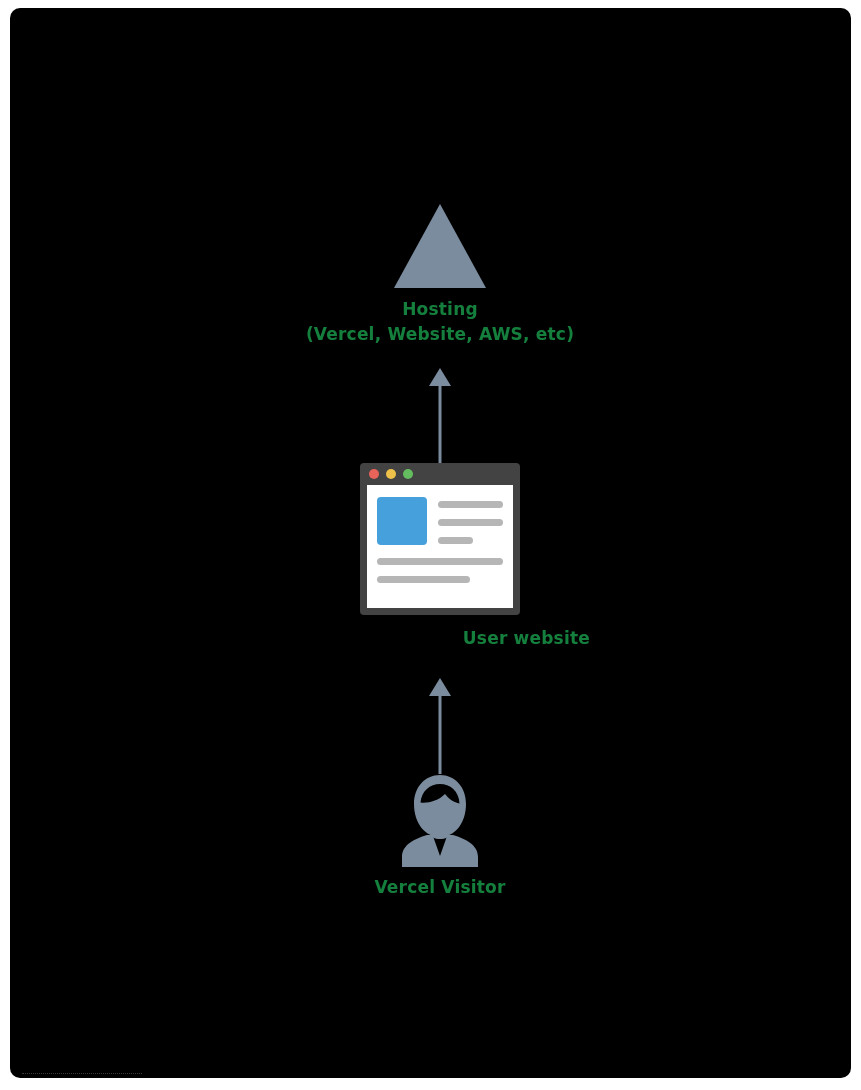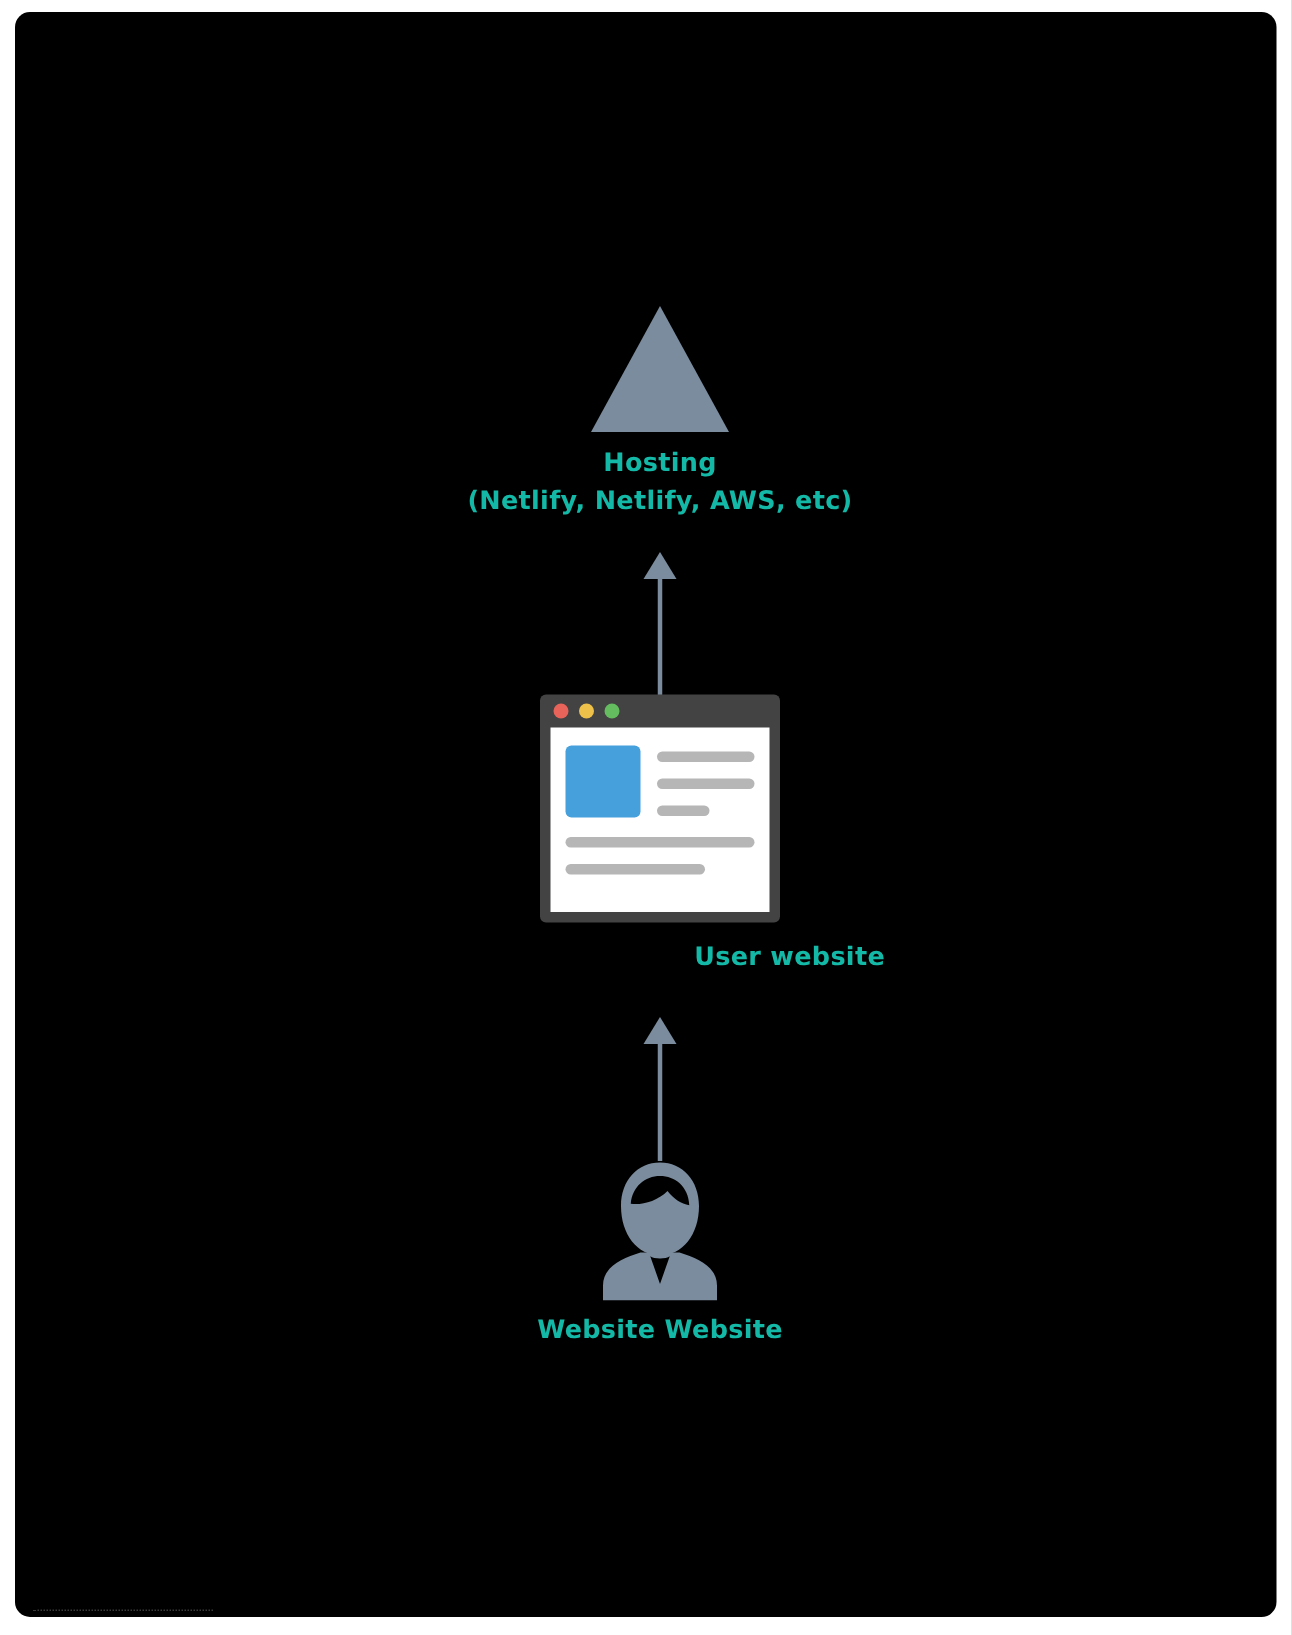--- a/index.html
+++ b/index.html
@@ -49,21 +49,21 @@
   .node {
     position: absolute;
     text-align: center;
     color: #2e3a4d;
   }
   .node-label {
     font-size: 17px;
     font-weight: 600;
     line-height: 25px;
     letter-spacing: .2px;
-    color: #14b8a6;
+    color: #15803d;
     white-space: pre;
   }
 
   
   #node-hosting {
     left: 280px;
     top: 196px;
     width: 300px;
   }
   #hosting-triangle {
@@ -175,21 +175,21 @@
 </style>
 </head>
 <body>
 
 <div id="diagram-frame">
   <div id="diagram-canvas">
 
     <div class="node" id="node-hosting">
       <div id="hosting-triangle"></div>
       <div class="node-label">Hosting</div>
-      <div class="node-label">(Netlify, Netlify, AWS, etc)</div>
+      <div class="node-label">(Vercel, Website, AWS, etc)</div>
     </div>
 
     <svg class="arrow" id="arrow-website-to-hosting" style="left:405px; top:358px;" width="50" height="104">
       <line x1="25" y1="104" x2="25" y2="14" stroke="#7b8c9e" stroke-width="3"></line>
       <polygon points="25,2 36,20 14,20" fill="#7b8c9e"></polygon>
     </svg>
 
     <div class="node" id="node-website">
       <div id="browser-window">
         <div id="browser-titlebar">
@@ -247,18 +247,18 @@
           L8 84
           C8 72 20 66 33 62
           Z
           M39.5 64.5
           L46 83
           L52.5 64.5
           C50 66.5 42 66.5 39.5 64.5
           Z
         "></path>
       </svg>
-      <div class="node-label">Website Website</div>
+      <div class="node-label">Vercel Visitor</div>
     </div>
 
     <div id="baseline-rule"></div>
   </div>
 </div>
 
 </body></html>

